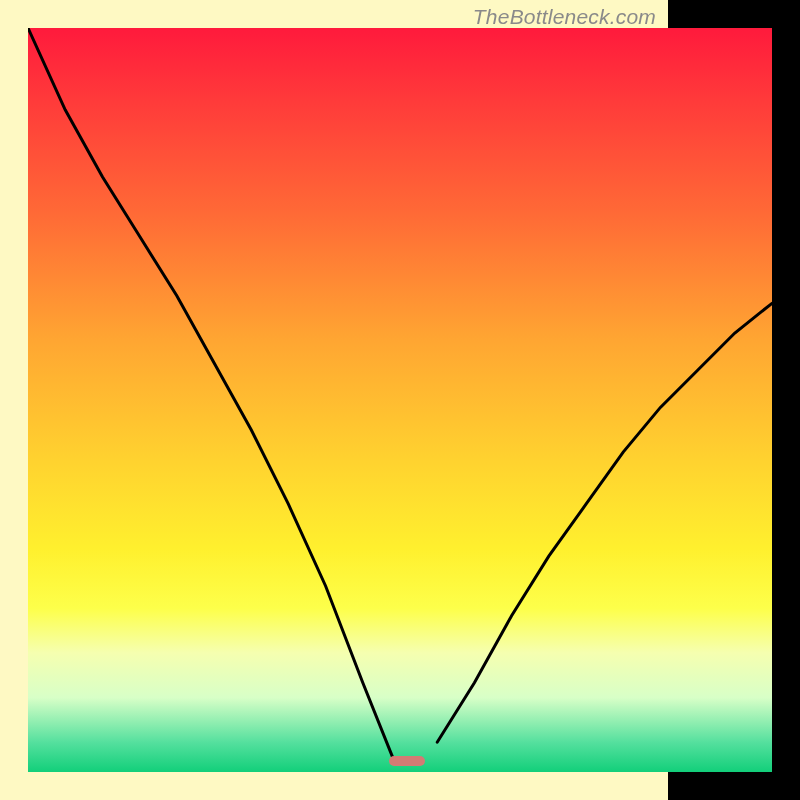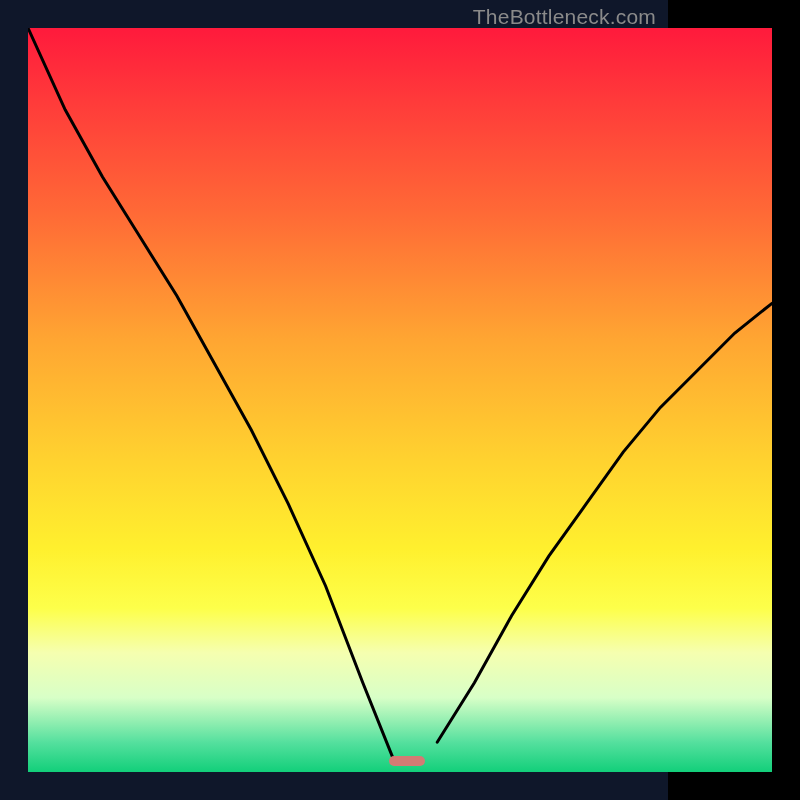--- a/index.html
+++ b/index.html
@@ -8,21 +8,22 @@
     width: 800px;
     height: 800px;
     background: #000000;
     overflow: hidden;
     font-family: Arial, Helvetica, sans-serif;
   }
   .stage {
     position: relative;
     width: 668px;
     height: 800px;
-    background: #0f172a;
+    background: #fef9c3;
+    font-style: italic;
   }
   .plot-area {
     position: absolute;
     left: 28px;
     top: 28px;
     width: 744px;
     height: 744px;
     
     background: linear-gradient(
       to bottom,

